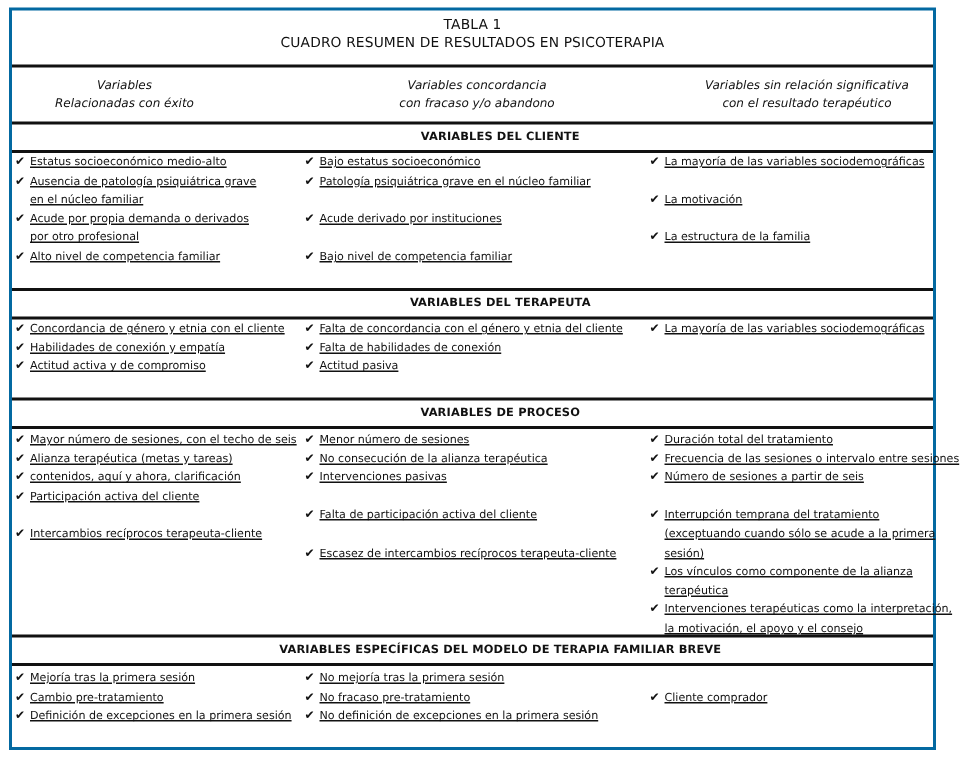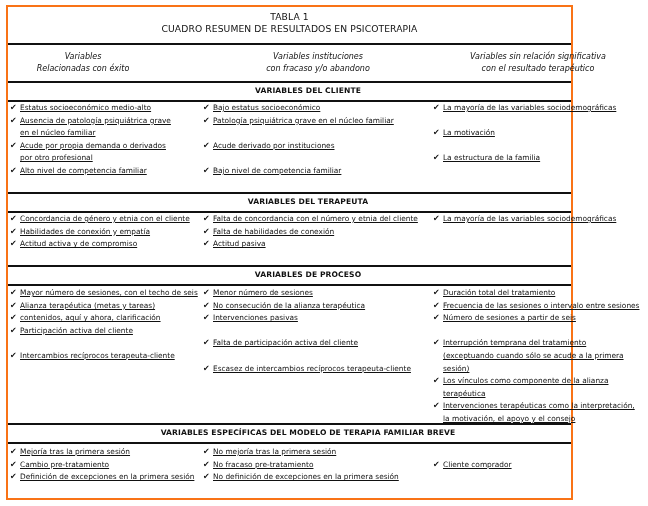--- a/index.html
+++ b/index.html
@@ -1,19 +1,19 @@
 <!DOCTYPE html>
 <html><head>
   <meta charset="utf-8">
   <style>
     html, body { margin: 0; padding: 0; background: #ffffff; }
     body { width: 648px; height: 506px; position: relative; overflow: hidden;
            font-family: "DejaVu Sans", sans-serif; color: #111; }
-    .table { position: absolute; left: 6px; top: 5px; width: 567px; height: 495px;
-             border: 2px solid #f97316; box-sizing: border-box; }
+    .table { position: absolute; left: 6px; top: 5px; width: 618px; height: 495px;
+             border: 2px solid #0369a1; box-sizing: border-box; }
     .hline { position: absolute; left: 0; right: 0; height: 0; border-top: 2px solid #111; }
     .title-block { position: absolute; left: 0; right: 0; top: 0; height: 37px;
                    text-align: center; font-size: 9.2px; line-height: 12px; padding-top: 4px;
                    box-sizing: border-box; letter-spacing: 0.1px; }
     .colhead { position: absolute; top: 38px; height: 38px; text-align: center;
                font-size: 8px; line-height: 12px; padding-top: 6px; box-sizing: border-box; font-style: italic; }
     .section-title { position: absolute; left: 0; right: 0; text-align: center;
                      font-size: 7.6px; font-weight: bold; line-height: 18px; letter-spacing: 0.1px; margin-left: 37px; }
     .col { position: absolute; font-size: 7.4px; line-height: 12.6px; }
     .item { position: relative; padding-left: 10px; white-space: nowrap; }
@@ -30,21 +30,21 @@
     <div>TABLA 1</div>
     <div>CUADRO RESUMEN DE RESULTADOS EN PSICOTERAPIA</div>
   </div>
   <div class="hline" style="top:36px"></div>
 
   <div class="colhead" style="left:0;width:150px">
     <div>Variables</div>
     <div>Relacionadas con éxito</div>
   </div>
   <div class="colhead" style="left:185px;width:250px">
-    <div>Variables instituciones</div>
+    <div>Variables concordancia</div>
     <div>con fracaso y/o abandono</div>
   </div>
   <div class="colhead" style="left:430px;width:200px">
     <div>Variables sin relación significativa</div>
     <div>con el resultado terapéutico</div>
   </div>
   <div class="hline" style="top:74px"></div>
 
   <div id="sections">
       <div class="section-title" style="top: 75px;">VARIABLES DEL CLIENTE</div>
@@ -118,21 +118,21 @@
           <span class="txt">Habilidades de conexión y empatía</span>
         </div>
         <div class="item">
           <span class="chk">✔</span>
           <span class="txt">Actitud activa y de compromiso</span>
         </div>
       </div>
       <div class="col" style="left: 195px; top: 206px; width: 232px;">
         <div class="item">
           <span class="chk">✔</span>
-          <span class="txt">Falta de concordancia con el número y etnia del cliente</span>
+          <span class="txt">Falta de concordancia con el género y etnia del cliente</span>
         </div>
         <div class="item">
           <span class="chk">✔</span>
           <span class="txt">Falta de habilidades de conexión</span>
         </div>
         <div class="item">
           <span class="chk">✔</span>
           <span class="txt">Actitud pasiva</span>
         </div>
       </div>

